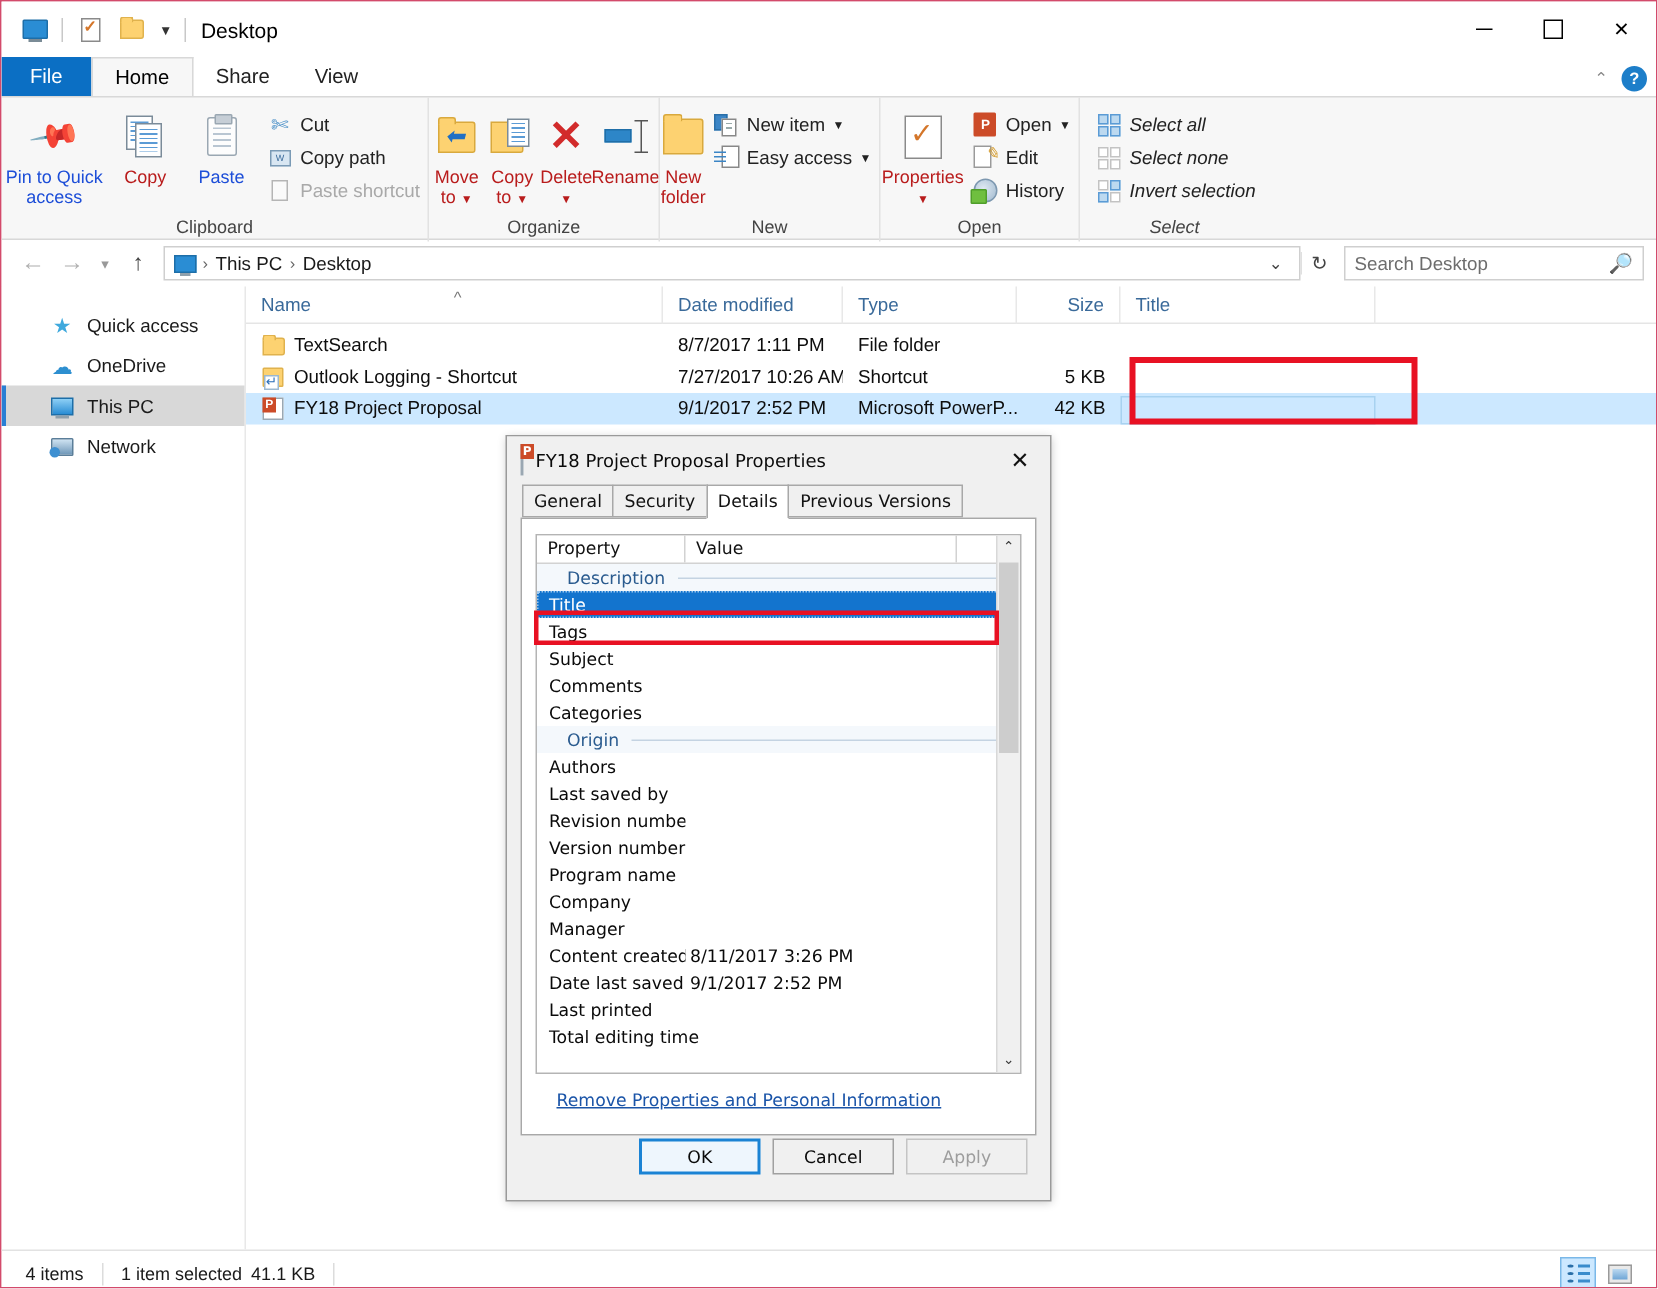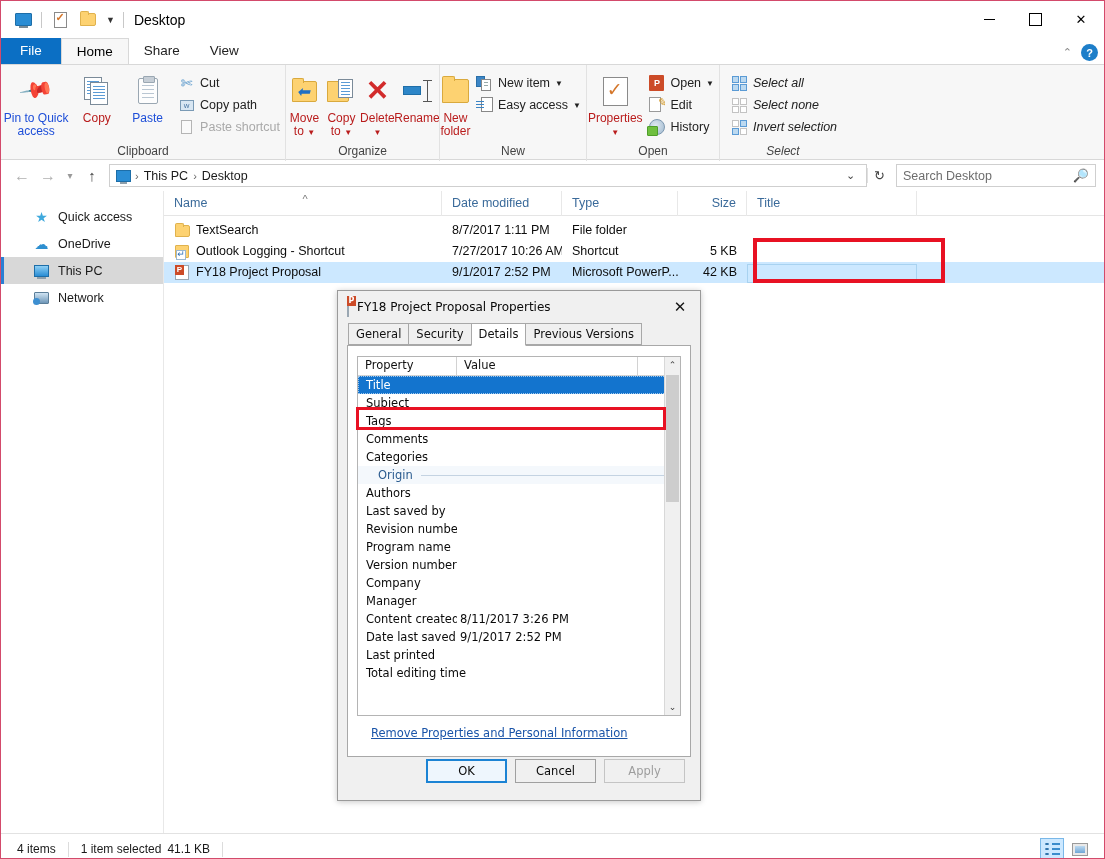--- a/index.html
+++ b/index.html
@@ -959,30 +959,34 @@
 
       <div class="proplist">
         <div class="pl-header">
           <div class="h h1">Property</div>
           <div class="h h2">Value</div>
           <div class="h h3"></div>
         </div>
 
         <div class="pl-rows">
 
+          <div class="pl-section">
+            <span class="sname">Description</span>
+            <span class="sline"></span>
+          </div>
           <div class="pl-row sel">
             <span class="pname">Title</span>
             <span class="pval"></span>
           </div>
           <div class="pl-row">
+            <span class="pname">Tags</span>
+            <span class="pval"></span>
+          </div>
+          <div class="pl-row">
             <span class="pname">Subject</span>
-            <span class="pval"></span>
-          </div>
-          <div class="pl-row">
-            <span class="pname">Tags</span>
             <span class="pval"></span>
           </div>
           <div class="pl-row">
             <span class="pname">Comments</span>
             <span class="pval"></span>
           </div>
           <div class="pl-row">
             <span class="pname">Categories</span>
             <span class="pval"></span>
           </div>
@@ -997,25 +1001,25 @@
           </div>
           <div class="pl-row">
             <span class="pname">Last saved by</span>
             <span class="pval"></span>
           </div>
           <div class="pl-row">
             <span class="pname">Revision number</span>
             <span class="pval"></span>
           </div>
           <div class="pl-row">
+            <span class="pname">Version number</span>
+            <span class="pval"></span>
+          </div>
+          <div class="pl-row">
             <span class="pname">Program name</span>
-            <span class="pval"></span>
-          </div>
-          <div class="pl-row">
-            <span class="pname">Version number</span>
             <span class="pval"></span>
           </div>
           <div class="pl-row">
             <span class="pname">Company</span>
             <span class="pval"></span>
           </div>
           <div class="pl-row">
             <span class="pname">Manager</span>
             <span class="pval"></span>
           </div>

